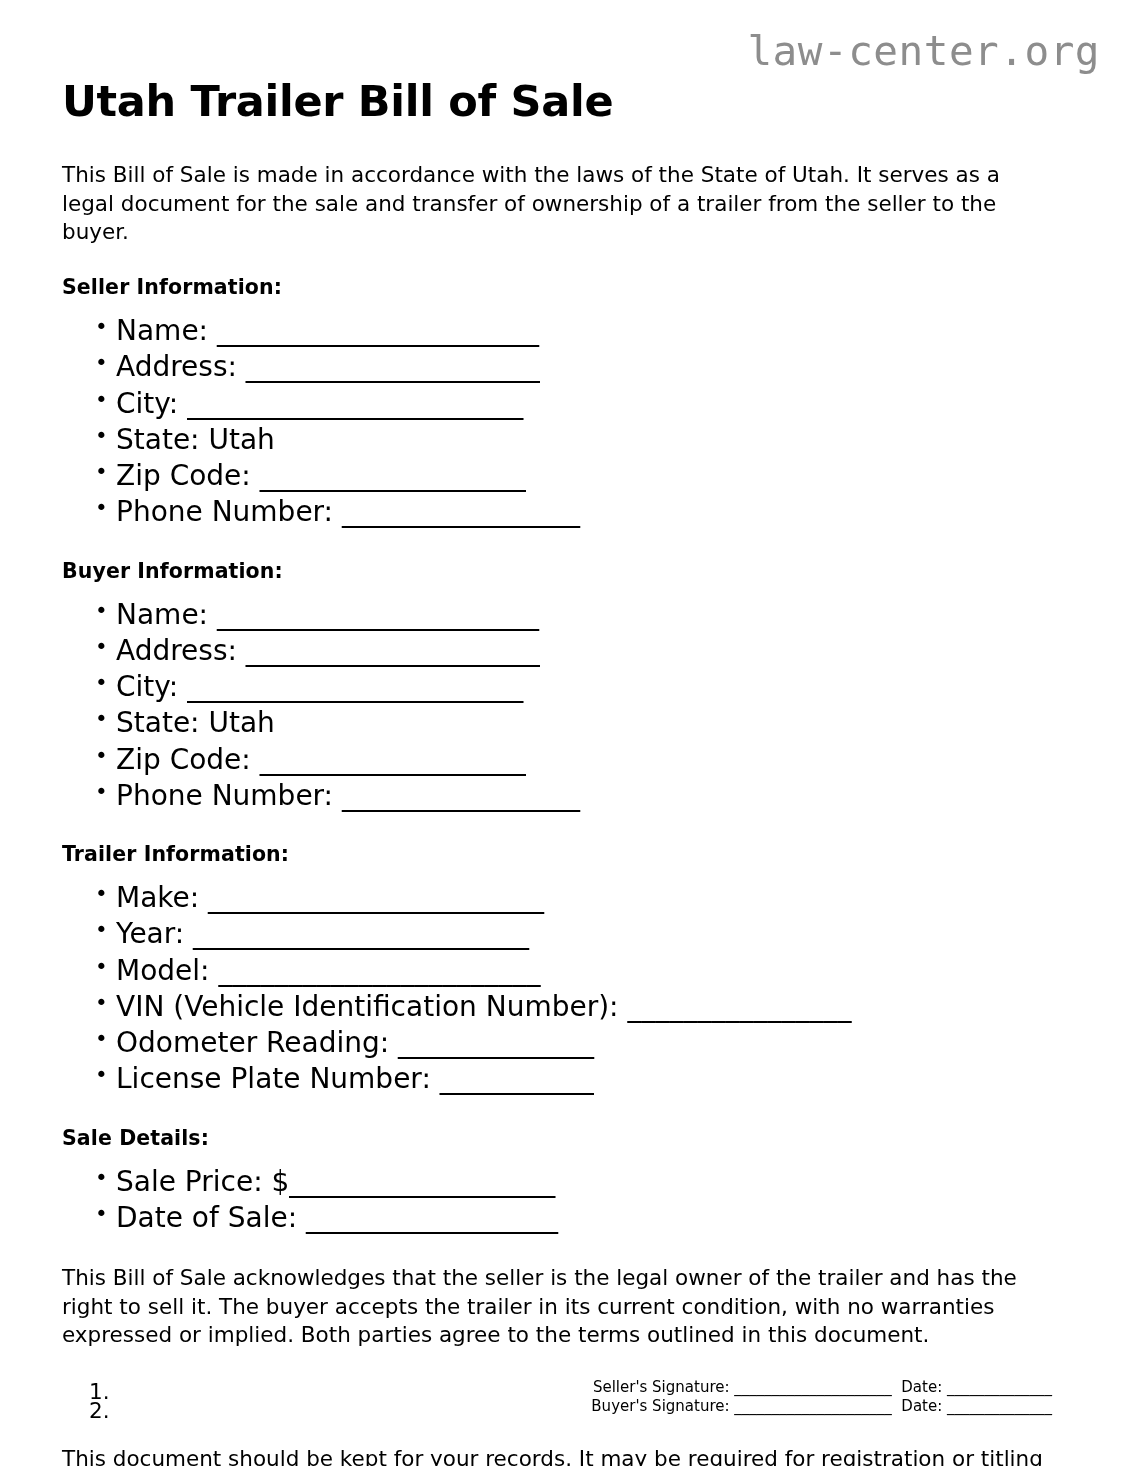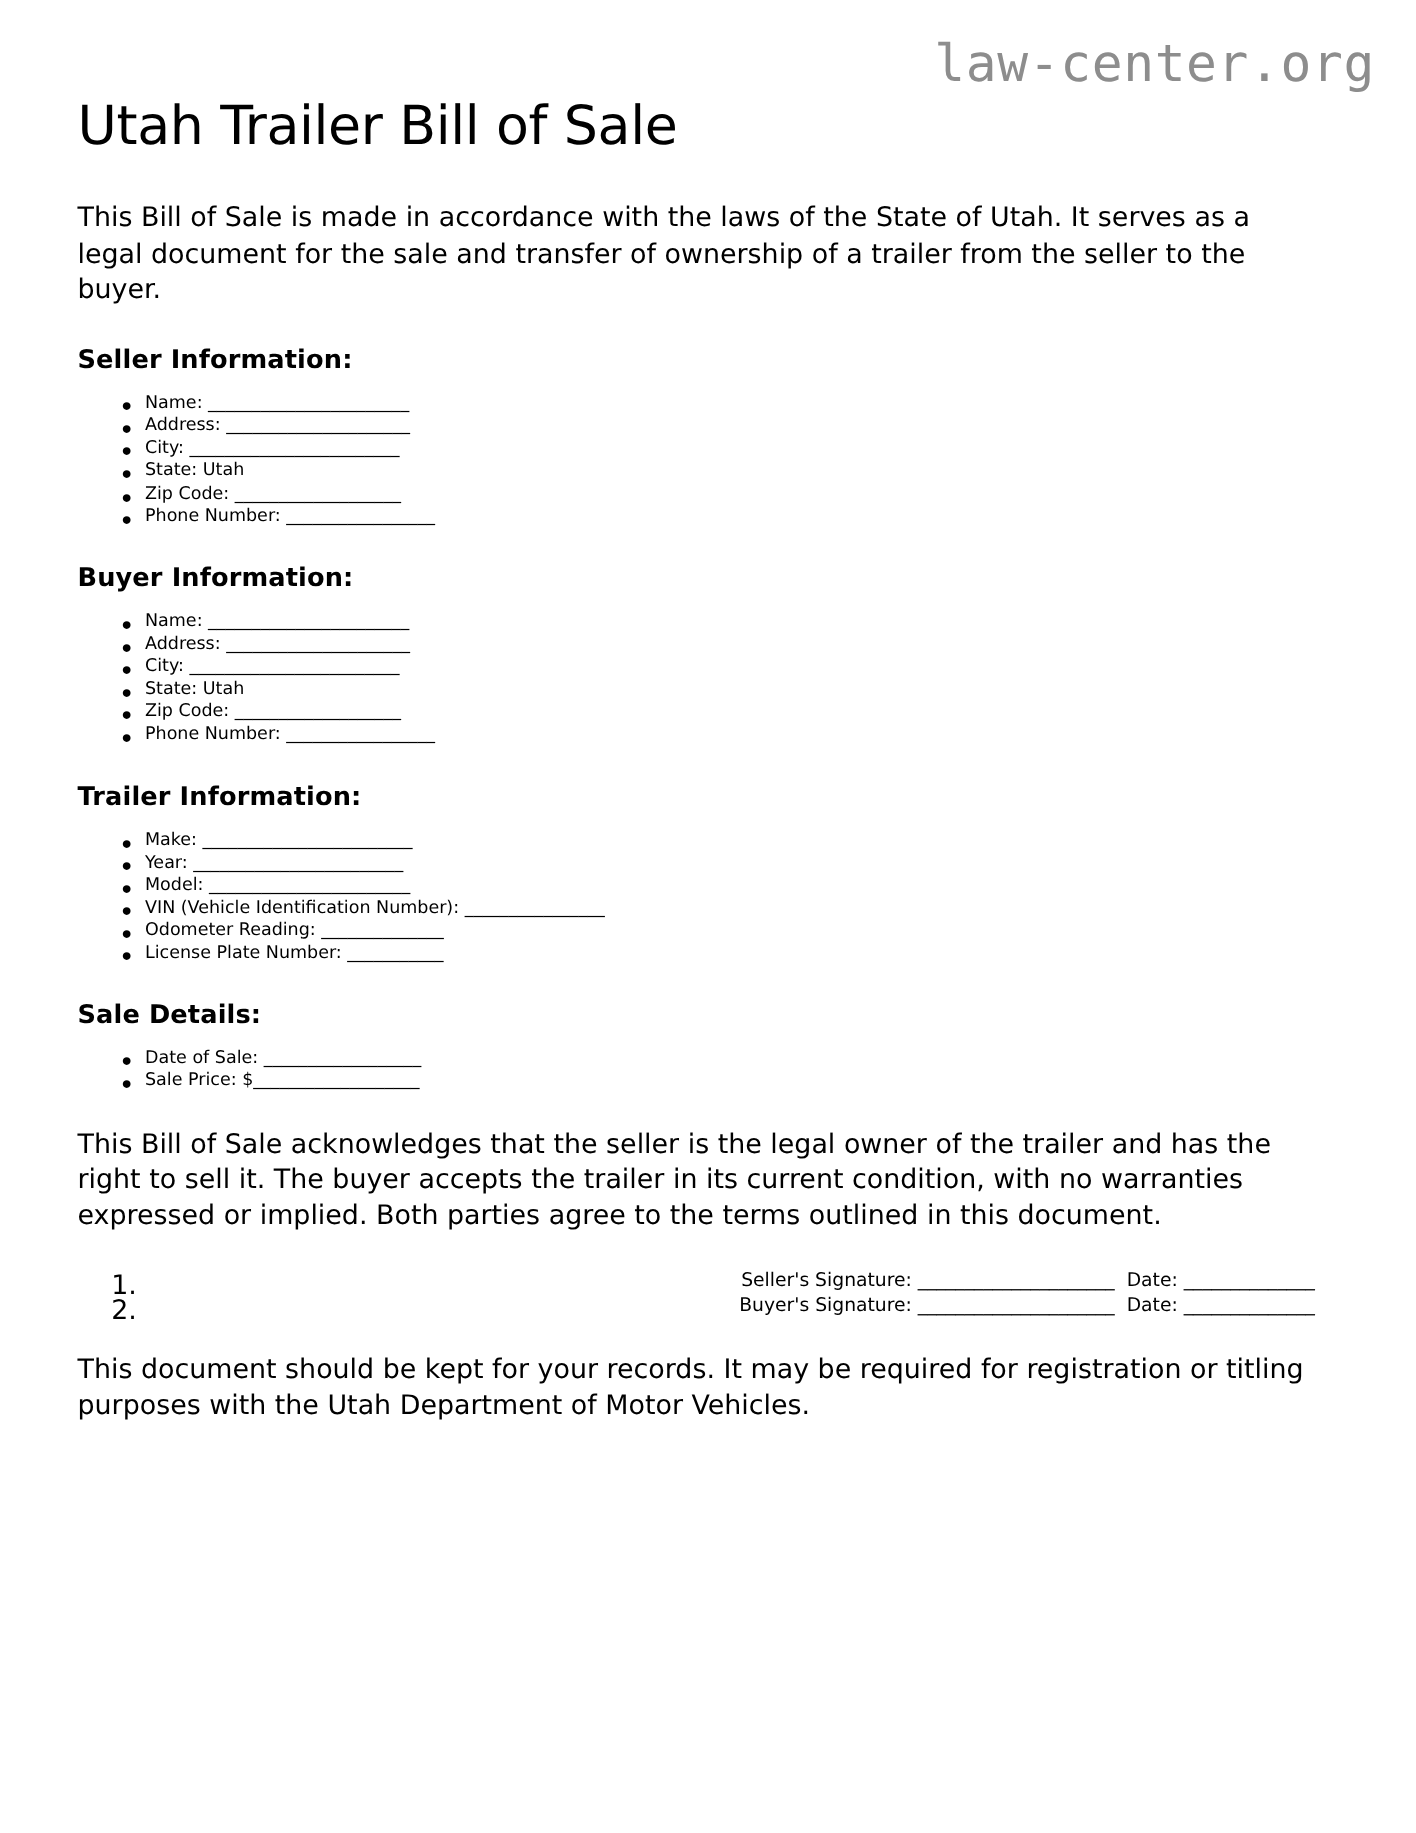--- a/index.html
+++ b/index.html
@@ -28,21 +28,21 @@
     white-space: nowrap;
   }
   .content {
     position: absolute;
     left: 62px;
     top: 78px;
     width: 990px;
   }
   h1.doc-title {
     font-size: 43px;
-    font-weight: normal;
+    font-weight: bold;
     margin: 0 0 36px 0;
     letter-spacing: -0.3px;
     line-height: 1.1;
   }
   p.para {
     font-size: 21.5px;
     line-height: 1.33;
     margin: 0 0 28px 0;
     max-width: 985px;
   }
@@ -51,21 +51,21 @@
     font-weight: bold;
     margin: 0 0 14px 0;
     letter-spacing: 0.1px;
   }
   ul.field-list {
     list-style: none;
     margin: 0 0 28px 0;
     padding: 0 0 0 33px;
   }
   ul.field-list li {
-    font-size: 14px;
+    font-size: 28px;
     line-height: 1.295;
     position: relative;
     padding-left: 21px;
     white-space: pre;
   }
   ul.field-list li::before {
     content: "\2022";
     position: absolute;
     left: 0;
     top: 0;
@@ -134,22 +134,22 @@
       <li>Make: ________________________</li>
       <li>Year: ________________________</li>
       <li>Model: _______________________</li>
       <li>VIN (Vehicle Identification Number): ________________</li>
       <li>Odometer Reading: ______________</li>
       <li>License Plate Number: ___________</li>
     </ul>
 
     <h2 class="section-heading">Sale Details:</h2>
     <ul class="field-list">
+      <li>Sale Price: $___________________</li>
       <li>Date of Sale: __________________</li>
-      <li>Sale Price: $___________________</li>
     </ul>
 
     <p class="para">This Bill of Sale acknowledges that the seller is the legal owner of the trailer and has the right to sell it. The buyer accepts the trailer in its current condition, with no warranties expressed or implied. Both parties agree to the terms outlined in this document.</p>
 
     <ol class="sig-list">
       <li>Seller's Signature: _____________________  Date: ______________</li>
       <li>Buyer's Signature: _____________________  Date: ______________</li>
     </ol>
 
     <p class="para">This document should be kept for your records. It may be required for registration or titling purposes with the Utah Department of Motor Vehicles.</p>

